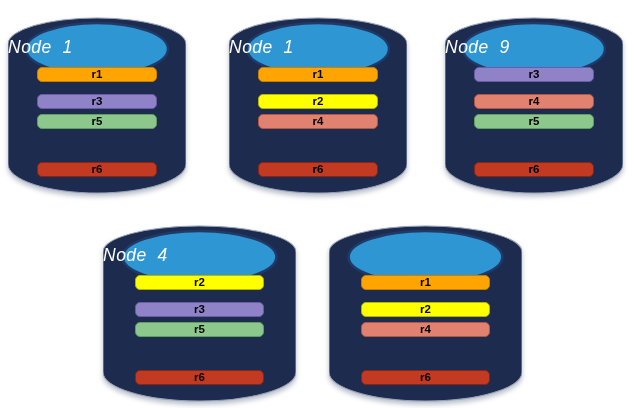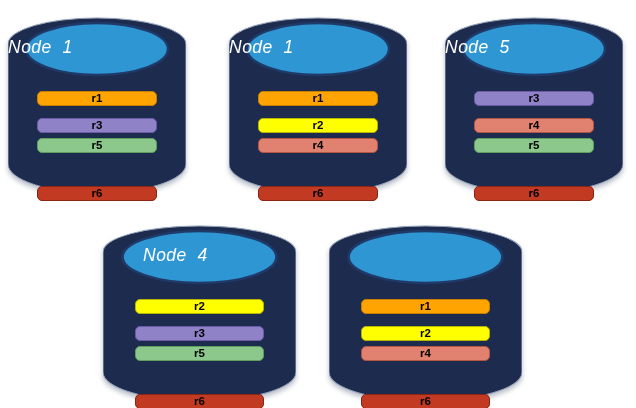--- a/index.html
+++ b/index.html
@@ -26,21 +26,21 @@
     letter-spacing:0.5px;
     white-space:pre;
     font-style:italic;
   }
   .bar{
     position:absolute;left:16.5%;width:67%;height:15px;
     box-sizing:border-box;
     border:1.6px solid;
     border-radius:5px;
     display:flex;align-items:center;justify-content:center;
-    font-weight:bold;font-size:11.5px;line-height:1;margin-top:24px;
+    font-weight:bold;font-size:11.5px;line-height:1;
   }
   .slot1{top:57px;}
   .slot2{top:84px;}
   .slot3{top:104px;}
   .slot4{top:152px;}
 </style>
 </head>
 <body>
 
 <div class="canvas" style="background-color: rgb(255, 255, 255);">
@@ -67,33 +67,33 @@
     <div class="bar slot2" style="background-color: rgb(255, 255, 0); border-color: rgb(181, 181, 0); color: rgb(0, 0, 0);">r2</div>
     <div class="bar slot3" style="background-color: rgb(224, 130, 111); border-color: rgb(178, 85, 67); color: rgb(0, 0, 0);">r4</div>
     <div class="bar slot4" style="background-color: rgb(194, 58, 34); border-color: rgb(138, 36, 20); color: rgb(0, 0, 0);">r6</div>
   </div>
 
   <div class="node" id="n3">
     <svg class="cyl" viewBox="0 0 178 188" preserveAspectRatio="none">
       <path d="M 0 34 A 89 26 0 0 1 178 34 L 178 154 A 89 29 0 0 1 0 154 Z" stroke-width="1" style="fill: rgb(28, 43, 78); stroke: rgb(150, 162, 184);"></path>
       <ellipse cx="89" cy="39" rx="71" ry="26" stroke-width="2.5" style="fill: rgb(46, 150, 211); stroke: rgb(31, 58, 104);"></ellipse>
     </svg>
-    <div class="node-title" style="color: rgb(255, 255, 255);">Node  5</div>
+    <div class="node-title" style="color: rgb(255, 255, 255);">Node  9</div>
     <div class="bar slot1" style="background-color: rgb(144, 130, 198); border-color: rgb(106, 91, 168); color: rgb(0, 0, 0);">r3</div>
     <div class="bar slot2" style="background-color: rgb(224, 130, 111); border-color: rgb(178, 85, 67); color: rgb(0, 0, 0);">r4</div>
     <div class="bar slot3" style="background-color: rgb(140, 200, 140); border-color: rgb(94, 158, 94); color: rgb(0, 0, 0);">r5</div>
     <div class="bar slot4" style="background-color: rgb(194, 58, 34); border-color: rgb(138, 36, 20); color: rgb(0, 0, 0);">r6</div>
   </div>
 
   <div class="node" id="n4">
     <svg class="cyl" viewBox="0 0 178 188" preserveAspectRatio="none">
       <path d="M 0 34 A 89 26 0 0 1 178 34 L 178 154 A 89 29 0 0 1 0 154 Z" stroke-width="1" style="fill: rgb(28, 43, 78); stroke: rgb(150, 162, 184);"></path>
       <ellipse cx="89" cy="39" rx="71" ry="26" stroke-width="2.5" style="fill: rgb(46, 150, 211); stroke: rgb(31, 58, 104);"></ellipse>
     </svg>
-    <div class="node-title" style="color: rgb(255, 255, 255); padding-left: 40px;">Node  4</div>
+    <div class="node-title" style="color: rgb(255, 255, 255);">Node  4</div>
     <div class="bar slot1" style="background-color: rgb(255, 255, 0); border-color: rgb(181, 181, 0); color: rgb(0, 0, 0);">r2</div>
     <div class="bar slot2" style="background-color: rgb(144, 130, 198); border-color: rgb(106, 91, 168); color: rgb(0, 0, 0);">r3</div>
     <div class="bar slot3" style="background-color: rgb(140, 200, 140); border-color: rgb(94, 158, 94); color: rgb(0, 0, 0);">r5</div>
     <div class="bar slot4" style="background-color: rgb(194, 58, 34); border-color: rgb(138, 36, 20); color: rgb(0, 0, 0);">r6</div>
   </div>
 
   <div class="node" id="n5">
     <svg class="cyl" viewBox="0 0 178 188" preserveAspectRatio="none">
       <path d="M 0 34 A 89 26 0 0 1 178 34 L 178 154 A 89 29 0 0 1 0 154 Z" stroke-width="1" style="fill: rgb(28, 43, 78); stroke: rgb(150, 162, 184);"></path>
       <ellipse cx="89" cy="39" rx="71" ry="26" stroke-width="2.5" style="fill: rgb(46, 150, 211); stroke: rgb(31, 58, 104);"></ellipse>

